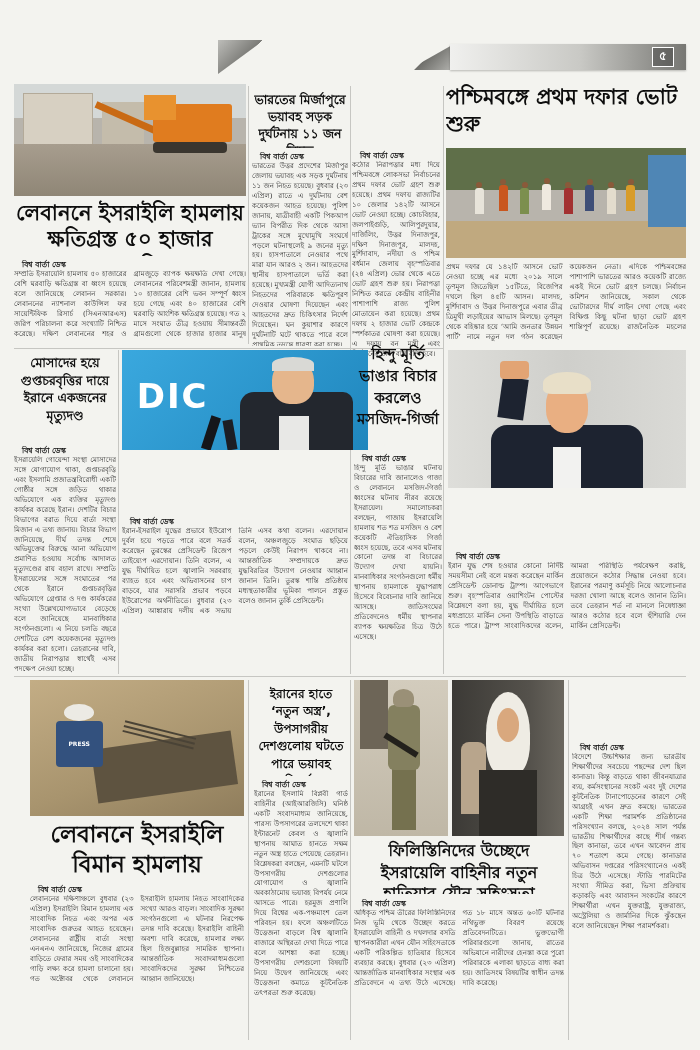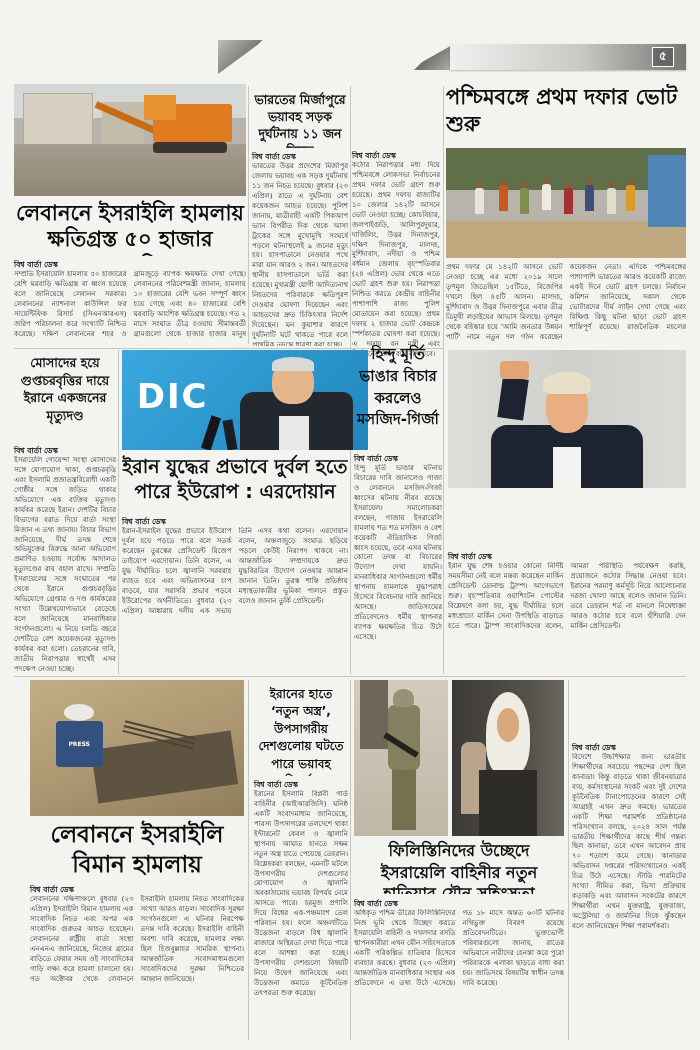--- a/index.html
+++ b/index.html
@@ -48,21 +48,21 @@
   }
   .page-num-box {
     left:652px; top:47px; width:22px; height:20px;
     border:1px solid #ffffff; color:#ffffff; background:rgba(40,40,40,.35);
     font-family:"DejaVu Sans",sans-serif; font-size:12px; font-weight:bold;
     display:flex; align-items:center; justify-content:center;
   }
   
   .headline { font-family:"DejaVu Sans","Liberation Sans",sans-serif; font-weight:bold; color:#0d0d0d; text-align:center; overflow:hidden; }
   .headline.left { text-align:left; }
-  .byline { font-family:"DejaVu Sans",sans-serif; font-weight:bold; font-size:7.5px; color:#111; }
+  .byline { font-family:"DejaVu Sans",sans-serif; font-weight:bold; font-size:7.5px; color:#111;margin-left:8px; }
   .body-txt {
     font-size:7px; line-height:1.42; text-align:justify; color:#2a2a2a; overflow:hidden;
   }
   .cols2 { column-count:2; column-gap:7px; }
   .photo { overflow:hidden; background:#b8b4ac; }
   .divider-v { background:#c6c6c2; width:1px; }
   .divider-h { background:#c6c6c2; height:1px; }
   
   .ph-sky { position:absolute; left:0; top:0; width:100%; height:30%; background:#d4d8d7; }
   .ph-rubble { position:absolute; left:0; bottom:0; width:100%; height:46%; background:linear-gradient(180deg,#a79d8e,#8f8676); }
@@ -176,21 +176,20 @@
   <div class="abs photo" style="left:122px;top:350px;width:246px;height:100px">
     <div class="ph-blue"></div>
     <div class="ph-dic">DIC</div>
     <div class="erd-suit"></div>
     <div class="erd-shirt"></div>
     <div class="erd-head"></div>
     <div class="erd-hair"></div>
     <div class="erd-mic"></div>
     <div class="erd-mic2"></div>
   </div>
-  <h2 class="abs headline" style="left:122px;top:454px;width:226px;height:58px;font-size:19px;line-height:1.3">ইরান যুদ্ধের প্রভাবে দুর্বল হতে পারে ইউরোপ : এরদোয়ান</h2>
   <div class="abs byline" style="left:122px;top:516px">বিশ্ব বার্তা ডেস্ক</div>
   <div class="abs body-txt cols2" style="left:122px;top:527px;width:226px;height:146px">ইরান-ইসরাইল যুদ্ধের প্রভাবে ইউরোপ দুর্বল হয়ে পড়তে পারে বলে সতর্ক করেছেন তুরস্কের প্রেসিডেন্ট রিজেপ তাইয়্যেপ এরদোয়ান। তিনি বলেন, এ যুদ্ধ দীর্ঘায়িত হলে জ্বালানি সরবরাহ ব্যাহত হবে এবং অভিবাসনের চাপ বাড়বে, যার সরাসরি প্রভাব পড়বে ইউরোপের অর্থনীতিতে। বুধবার (২৩ এপ্রিল) আঙ্কারায় দলীয় এক সভায় তিনি এসব কথা বলেন। এরদোয়ান বলেন, অঞ্চলজুড়ে সংঘাত ছড়িয়ে পড়লে কেউই নিরাপদ থাকবে না। আন্তর্জাতিক সম্প্রদায়কে দ্রুত যুদ্ধবিরতির উদ্যোগ নেওয়ার আহ্বান জানান তিনি। তুরস্ক শান্তি প্রতিষ্ঠায় মধ্যস্থতাকারীর ভূমিকা পালনে প্রস্তুত বলেও জানান তুর্কি প্রেসিডেন্ট।</div>
 
   <h3 class="abs headline" style="left:354px;top:344px;width:88px;height:90px;font-size:15px;line-height:1.45">হিন্দু মূর্তি ভাঙার বিচার করলেও মসজিদ-গির্জা ধ্বংসের ঘটনায় নিশ্চুপ ইসরায়েল</h3>
   <div class="abs byline" style="left:354px;top:453px">বিশ্ব বার্তা ডেস্ক</div>
   <div class="abs body-txt" style="left:354px;top:464px;width:88px;height:210px">হিন্দু মূর্তি ভাঙার ঘটনায় বিচারের দাবি জানালেও গাজা ও লেবাননে মসজিদ-গির্জা ধ্বংসের ঘটনায় নীরব রয়েছে ইসরায়েল। সমালোচকরা বলছেন, গাজায় ইসরায়েলি হামলায় শত শত মসজিদ ও বেশ কয়েকটি ঐতিহাসিক গির্জা ধ্বংস হয়েছে, তবে এসব ঘটনায় কোনো তদন্ত বা বিচারের উদ্যোগ দেখা যায়নি। মানবাধিকার সংগঠনগুলো ধর্মীয় স্থাপনায় হামলাকে যুদ্ধাপরাধ হিসেবে বিবেচনার দাবি জানিয়ে আসছে। জাতিসংঘের প্রতিবেদনেও ধর্মীয় স্থাপনার ব্যাপক ক্ষয়ক্ষতির চিত্র উঠে এসেছে।</div>
 
   <div class="abs photo" style="left:448px;top:350px;width:238px;height:138px">
     <div class="ph-gray"></div>
     <div class="tr-arm"></div>

